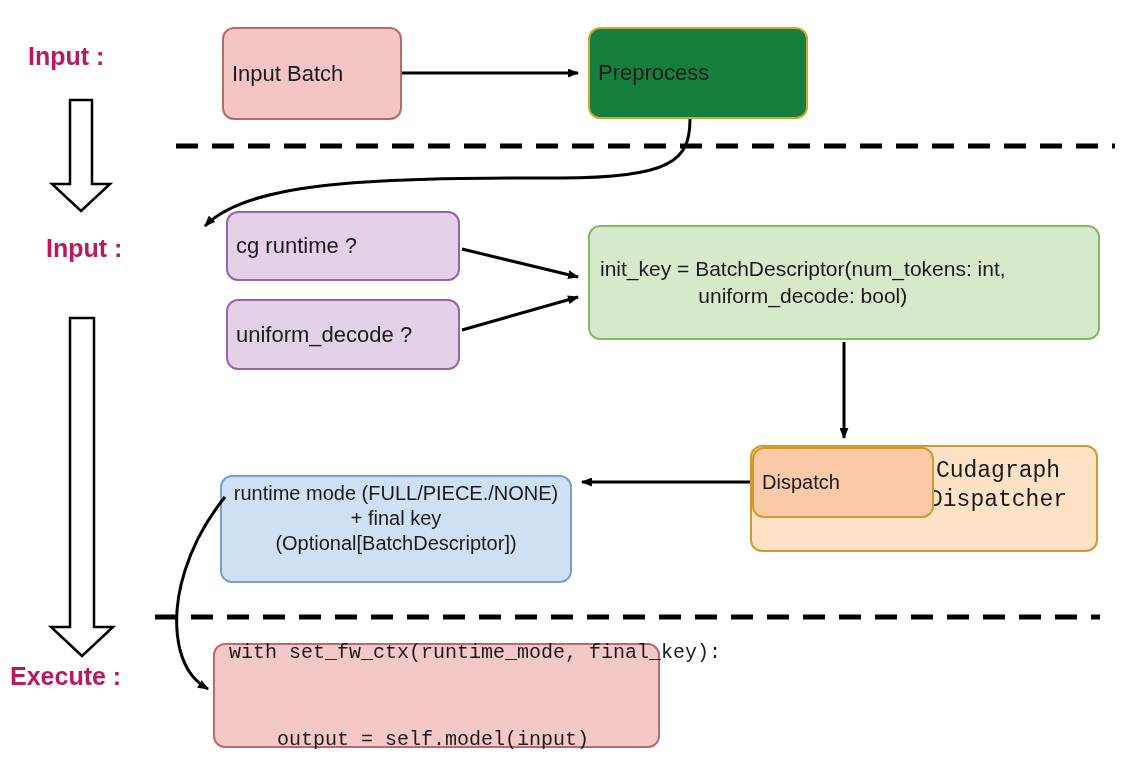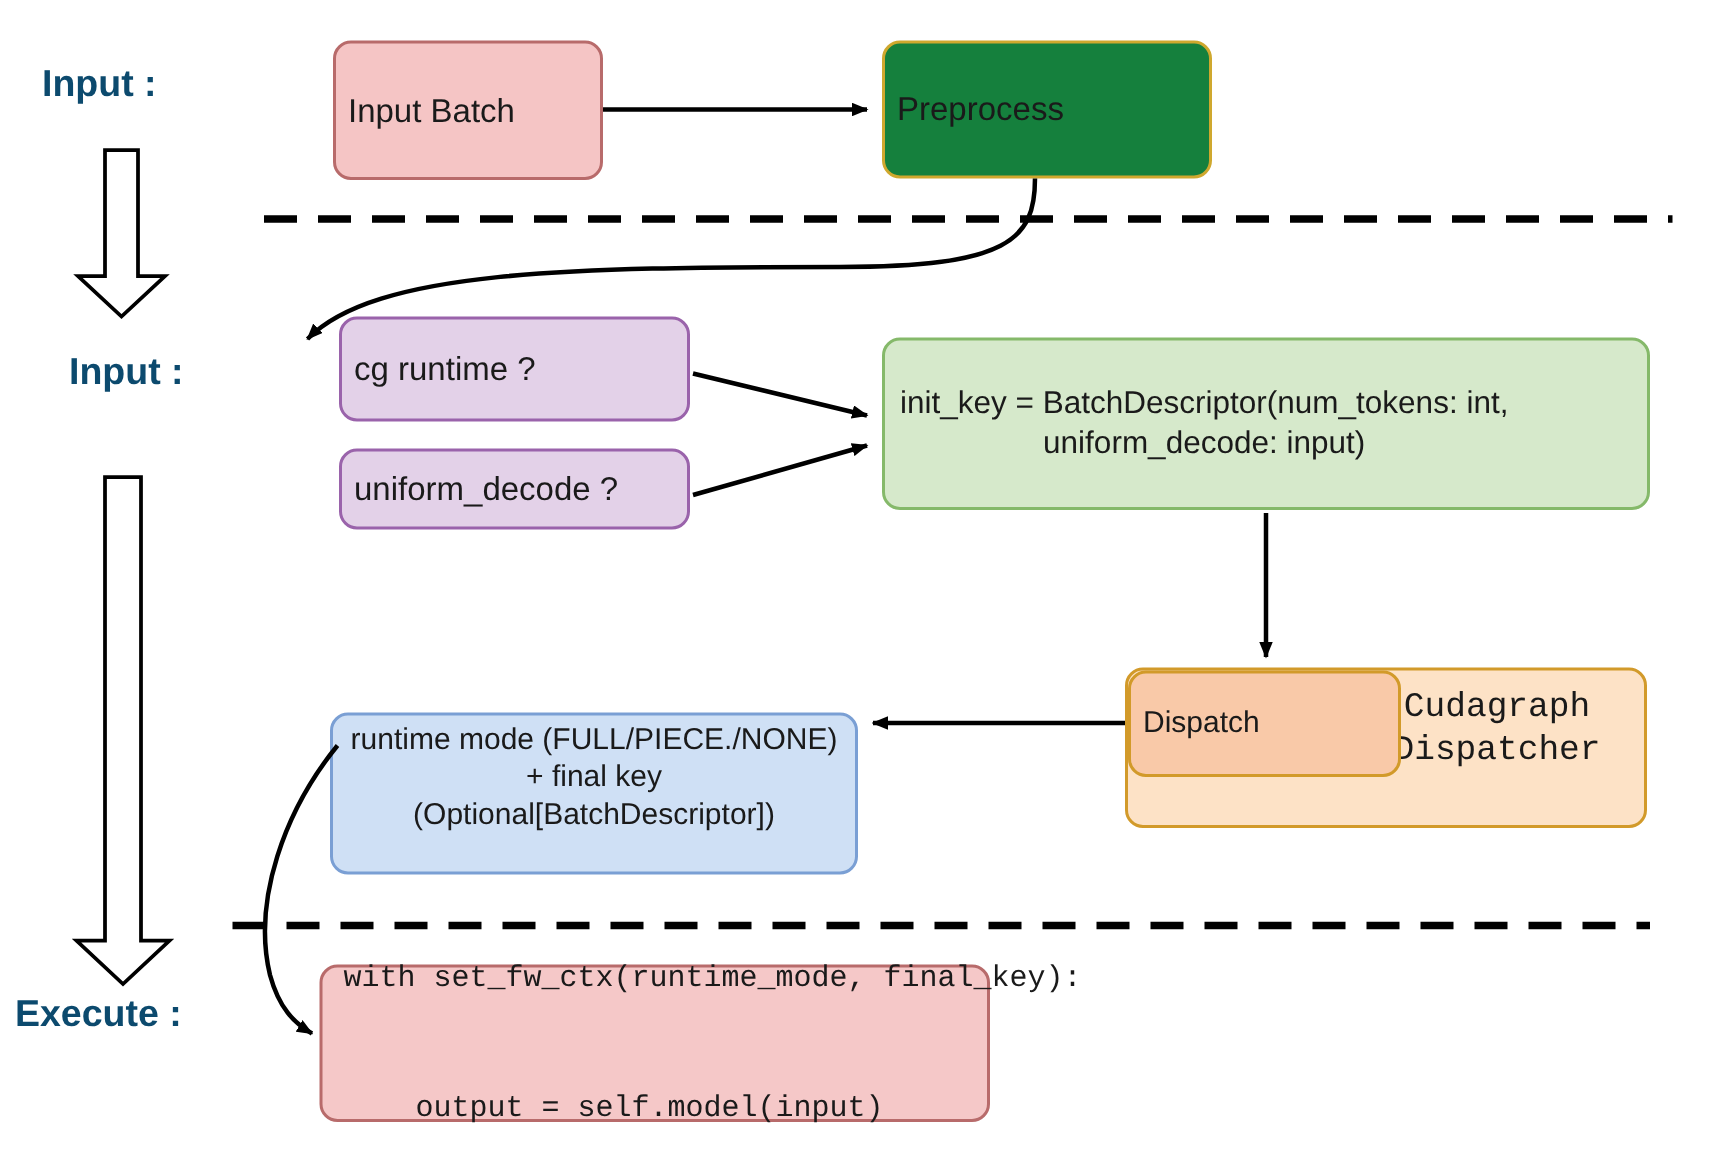--- a/index.html
+++ b/index.html
@@ -13,21 +13,21 @@
     height: 770px;
     background: #ffffff;
     overflow: hidden;
     font-family: "Liberation Sans", sans-serif;
   }
   .stage-label {
     position: absolute;
     font-family: "Liberation Sans", sans-serif;
     font-weight: bold;
     font-size: 25px;
-    color: #0c4a6e;
+    color: #be185d;
     white-space: nowrap;
     letter-spacing: 0px;
   }
   .node {
     position: absolute;
     box-sizing: border-box;
     display: flex;
     align-items: center;
     justify-content: flex-start;
     text-align: center;
@@ -51,21 +51,21 @@
     left: 588px; top: 27px; width: 220px; height: 92px;
     background: #15803d; border-color: #cfa82e;
     font-size: 22px;
   }
   .n-cg-padding {
     left: 226px; top: 211px; width: 234px; height: 70px;
     background: #e3d1e8; border-color: #9a63ab;
     font-size: 22px;
   }
   .n-uniform-decode {
-    left: 226px; top: 299px; width: 234px; height: 54px;
+    left: 226px; top: 299px; width: 234px; height: 71px;
     background: #e3d1e8; border-color: #9a63ab;
     font-size: 22px;
   }
   .n-init-key {
     left: 588px; top: 225px; width: 512px; height: 115px;
     background: #d6e9cb; border-color: #85b96a;
     font-size: 21px;
     padding: 6px 10px;
   }
   .n-dispatcher-outer {
@@ -134,21 +134,21 @@
     <span>cg runtime ?</span>
   </div>
 
   <div class="node n-uniform-decode">
     <span>uniform_decode ?</span>
   </div>
 
   <div class="node n-init-key">
     <div>
       <span>init_key = BatchDescriptor(num_tokens: int,</span>
-      <span>uniform_decode: input)</span>
+      <span>uniform_decode: bool)</span>
     </div>
   </div>
 
   <div class="node n-runtime-mode">
     <span>runtime mode (FULL/PIECE./NONE)</span>
     <span>+ final key (Optional[BatchDescriptor])</span>
   </div>
 
   <div class="node n-dispatcher-outer">
     <div class="label-wrap">

